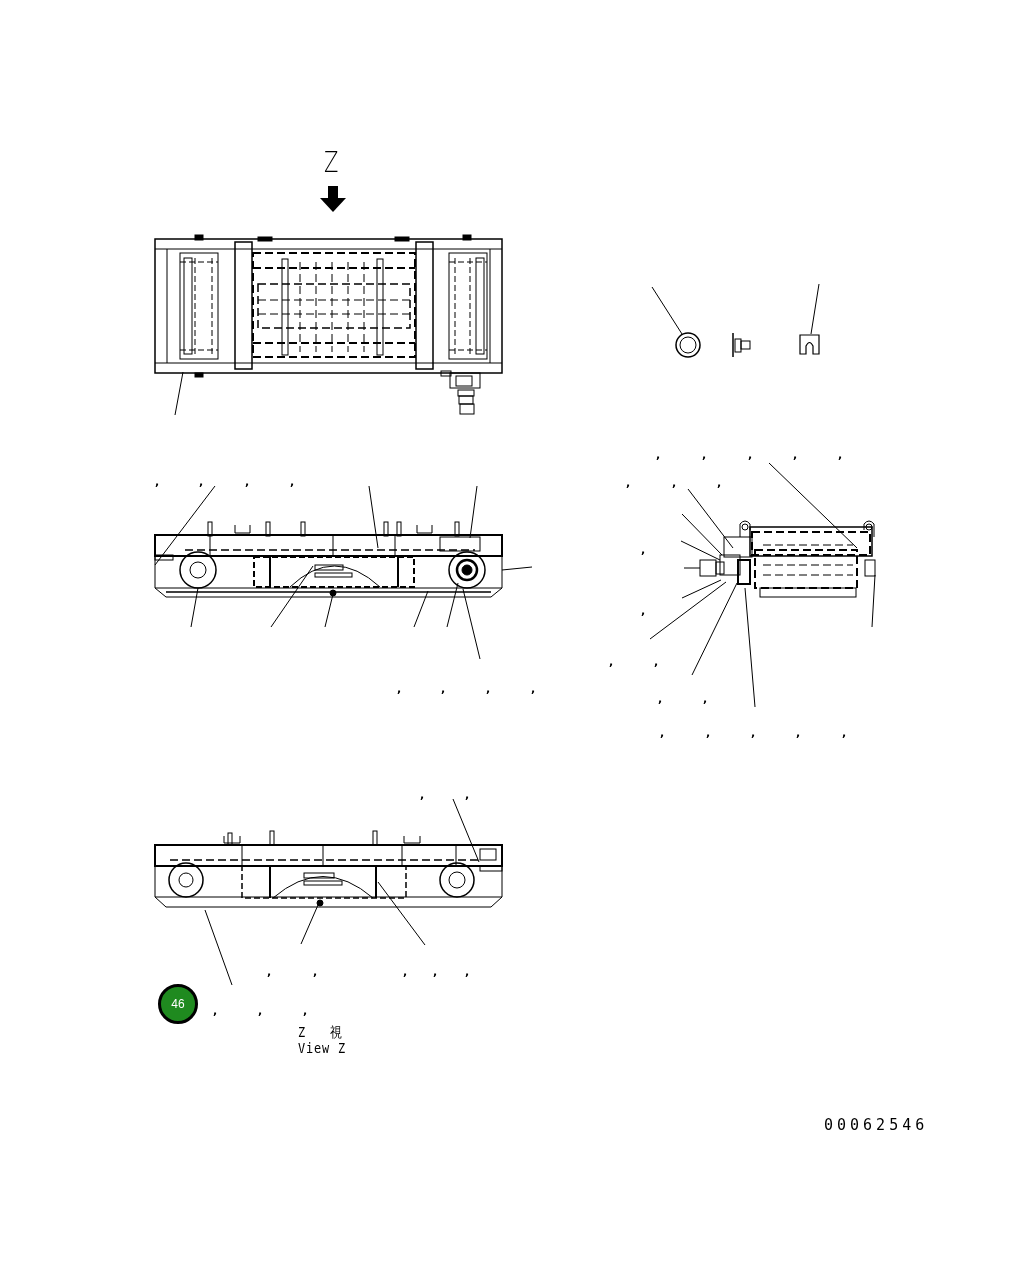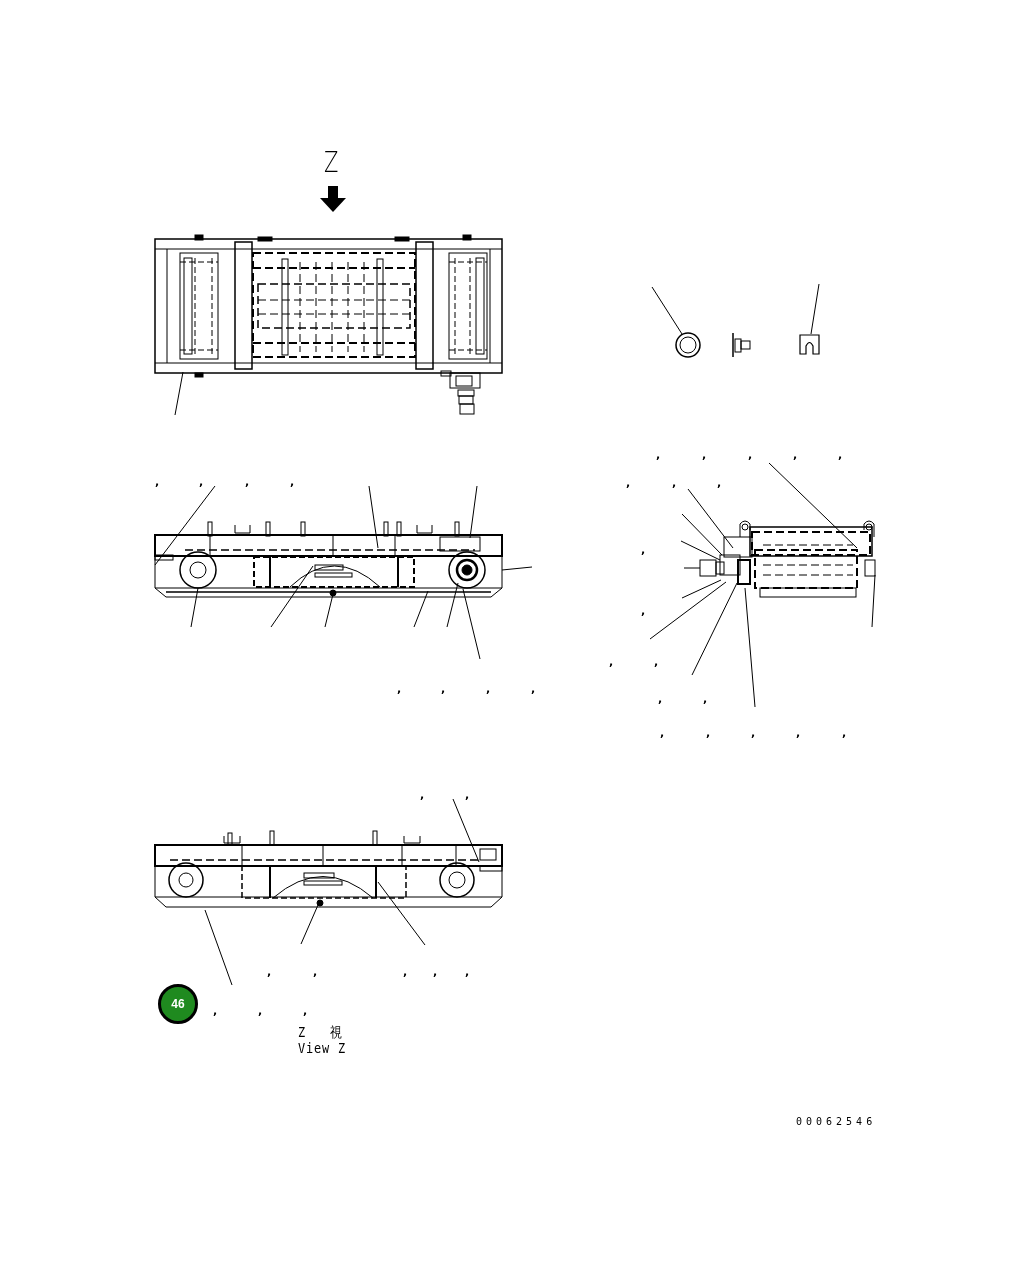--- a/index.html
+++ b/index.html
@@ -3,21 +3,21 @@
   <meta charset="utf-8">
   <style>
     html, body { margin: 0; padding: 0; background: #ffffff; }
     body { width: 1027px; height: 1277px; position: relative; overflow: hidden; font-family: "DejaVu Sans Mono", monospace; }
     .canvas { position: absolute; left: 0; top: 0; width: 1027px; height: 1277px; }
     svg.drawing { position: absolute; left: 0; top: 0; }
     .label { position: absolute; color: #000; font-family: "DejaVu Sans Mono", monospace; }
     .view-letter { left: 324px; top: 146px; font-size: 28px; transform: scaleX(0.75); transform-origin: left top; font-family: "DejaVu Sans", sans-serif; font-weight: 200; }
     .caption { left: 298px; top: 1024px; font-size: 14px; line-height: 16px; letter-spacing: 1px; transform: scaleX(0.85); transform-origin: left top; }
     .caption div { white-space: pre; }
-    .drawing-no { left: 796px; top: 1116px; font-size: 10px; letter-spacing: 4px; }
+    .drawing-no { left: 824px; top: 1116px; font-size: 15px; letter-spacing: 4px; }
     .badge { position: absolute; left: 158px; top: 984px; width: 34px; height: 34px; border-radius: 50%; background: #1f8a1f; border: 3px solid #000; color: #fff; font-family: "Liberation Sans", sans-serif; font-size: 12px; display: flex; align-items: center; justify-content: center; }
     .comma { position: absolute; font-size: 11px; font-family: "DejaVu Sans", sans-serif; font-weight: bold; color: #000; line-height: 11px; }
   </style>
 </head>
 <body>
 
 <div class="canvas">
 
   <svg class="drawing" width="1027" height="1277" viewBox="0 0 1027 1277" fill="none" stroke="#000" stroke-width="1">
 
@@ -246,21 +246,21 @@
       <span class="comma" style="left: 267px; top: 966px;">,</span>
       <span class="comma" style="left: 313px; top: 966px;">,</span>
       <span class="comma" style="left: 403px; top: 966px;">,</span>
       <span class="comma" style="left: 433px; top: 966px;">,</span>
       <span class="comma" style="left: 465px; top: 966px;">,</span>
       <span class="comma" style="left: 213px; top: 1005px;">,</span>
       <span class="comma" style="left: 258px; top: 1005px;">,</span>
       <span class="comma" style="left: 303px; top: 1005px;">,</span>
     </div>
 
-  <div class="badge" style="background: rgb(31, 138, 31); font-weight: bold;">
+  <div class="badge" style="background: rgb(31, 138, 31);">
     <span>46</span>
   </div>
 
   <div class="label caption">
     <div>Z   視</div>
     <div>View Z</div>
   </div>
 
   <div class="label drawing-no">00062546</div>
 </div>

